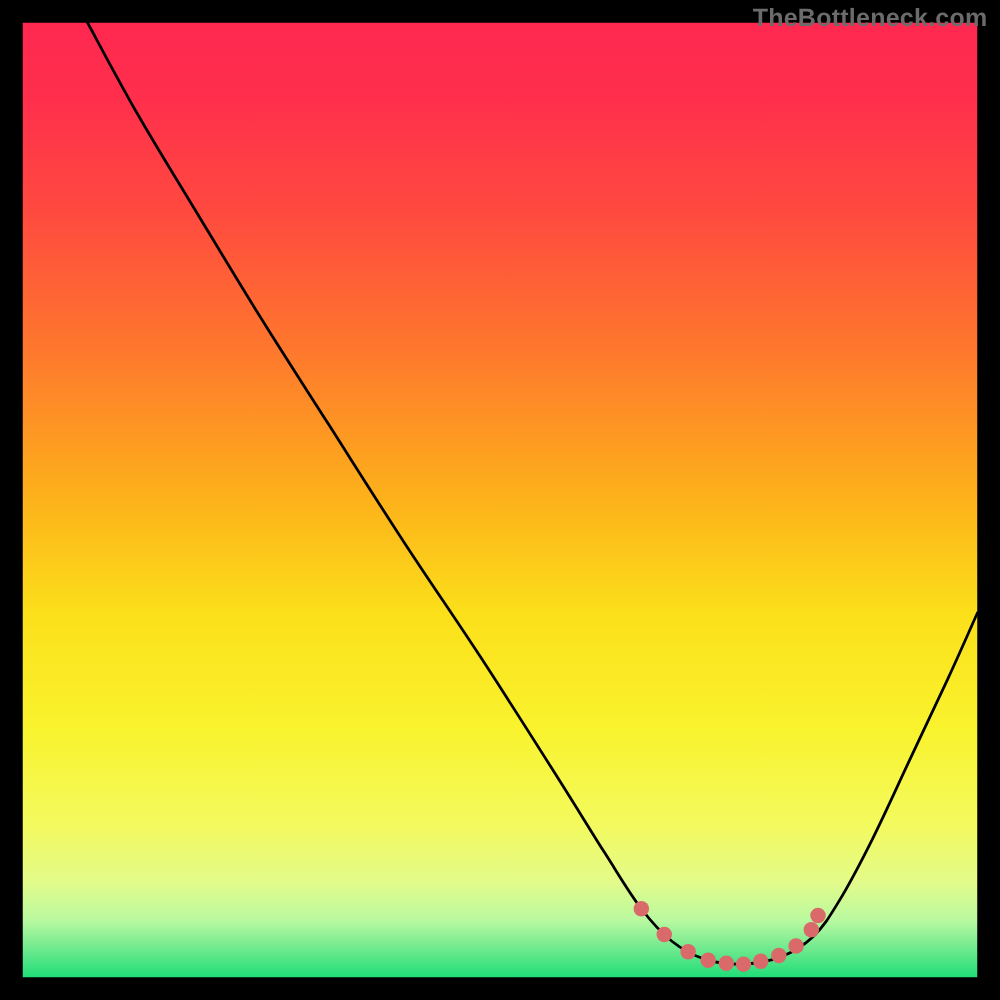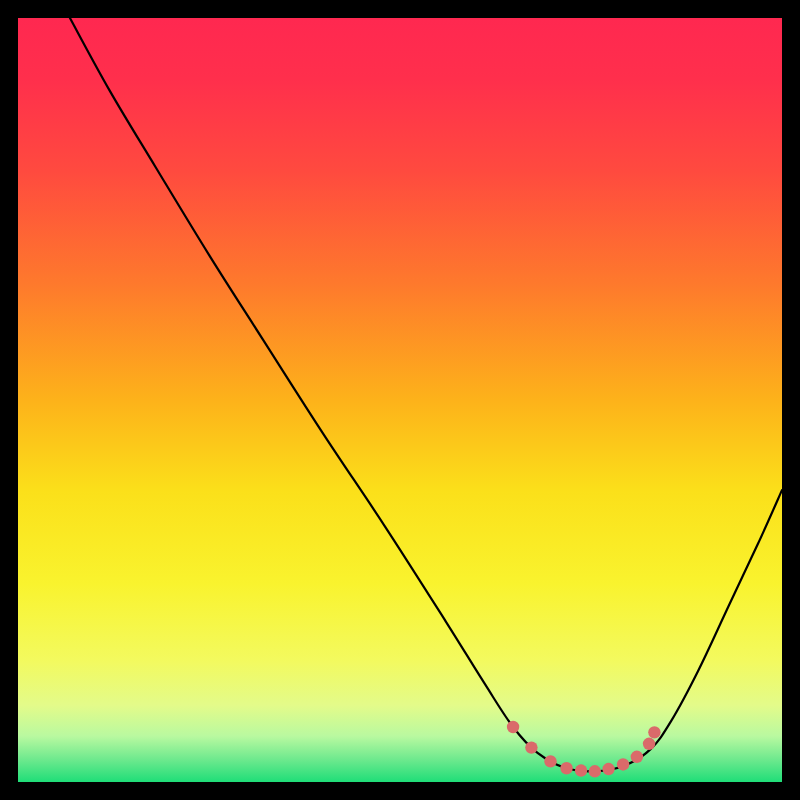--- a/index.html
+++ b/index.html
@@ -62,13 +62,14 @@
         <circle cx="581.068" cy="770.54" r="6.2" fill="#da6a6a"></circle>
         <circle cx="594.82" cy="771.304" r="6.2" fill="#da6a6a"></circle>
         <circle cx="608.572" cy="769.012" r="6.2" fill="#da6a6a"></circle>
         <circle cx="623.0880000000001" cy="764.428" r="6.2" fill="#da6a6a"></circle>
         <circle cx="636.84" cy="756.788" r="6.2" fill="#da6a6a"></circle>
         <circle cx="649.064" cy="743.8" r="6.2" fill="#da6a6a"></circle>
         <circle cx="654.4119999999999" cy="732.34" r="6.2" fill="#da6a6a"></circle>
       </g>
     <rect id="plot-frame" fill="none" x="9" y="9" width="782" height="782" stroke="#000000" stroke-width="18"></rect>
   </svg>
+  <div class="watermark">TheBottleneck.com</div>
 </div>
 
 </body></html>

